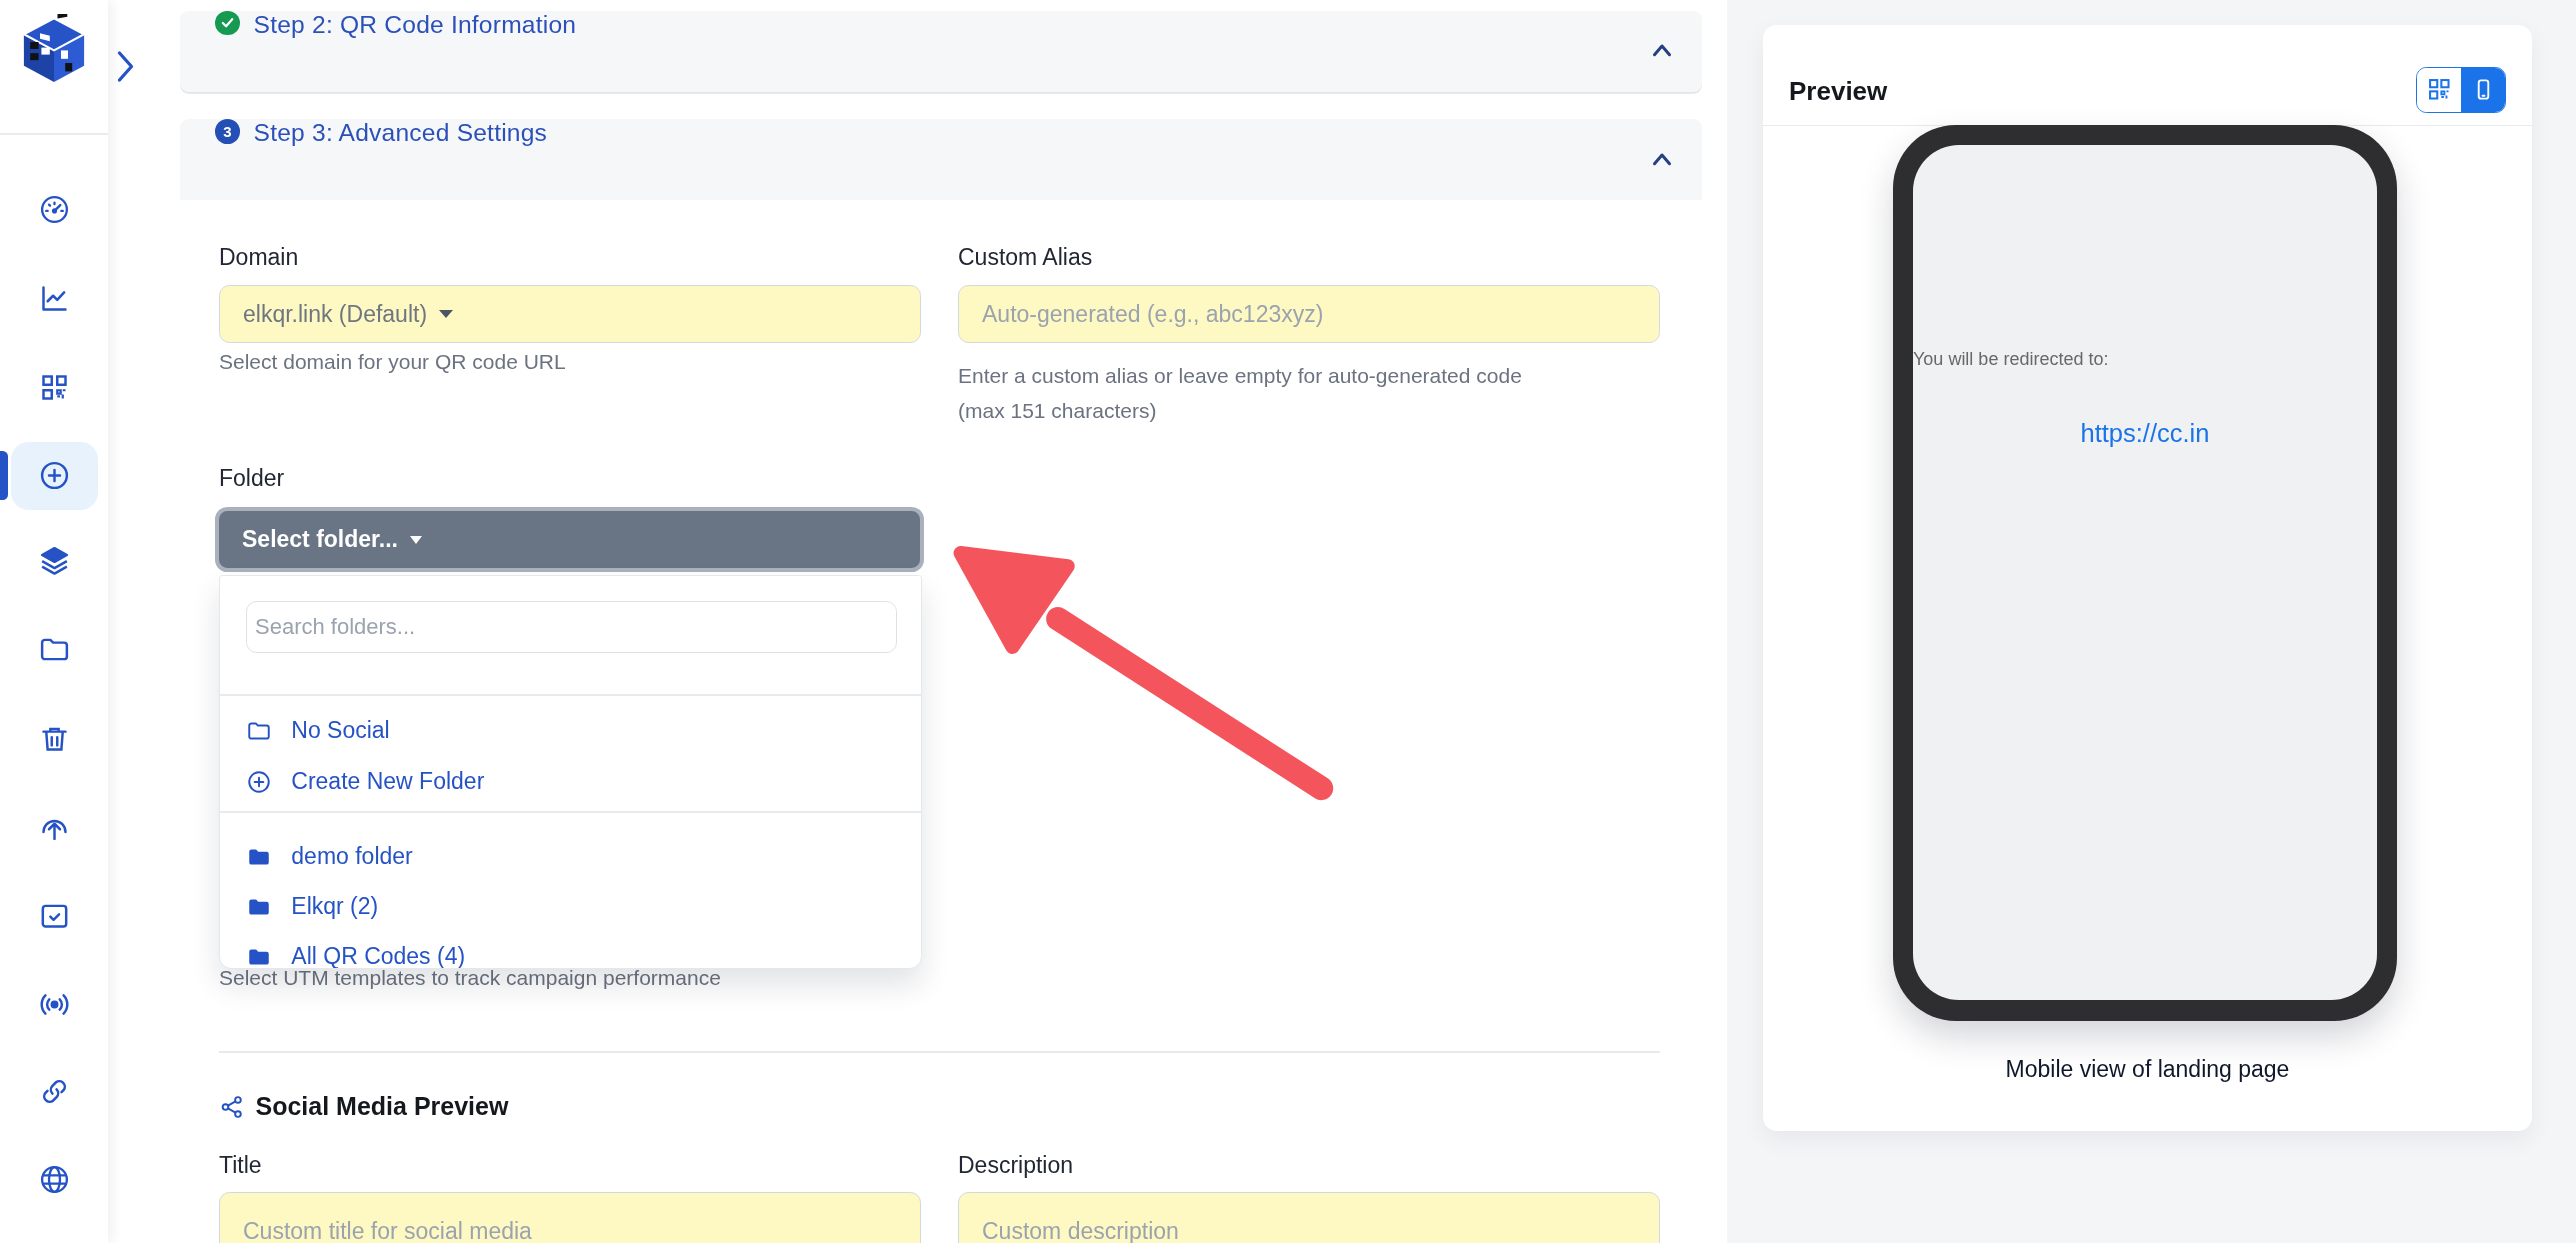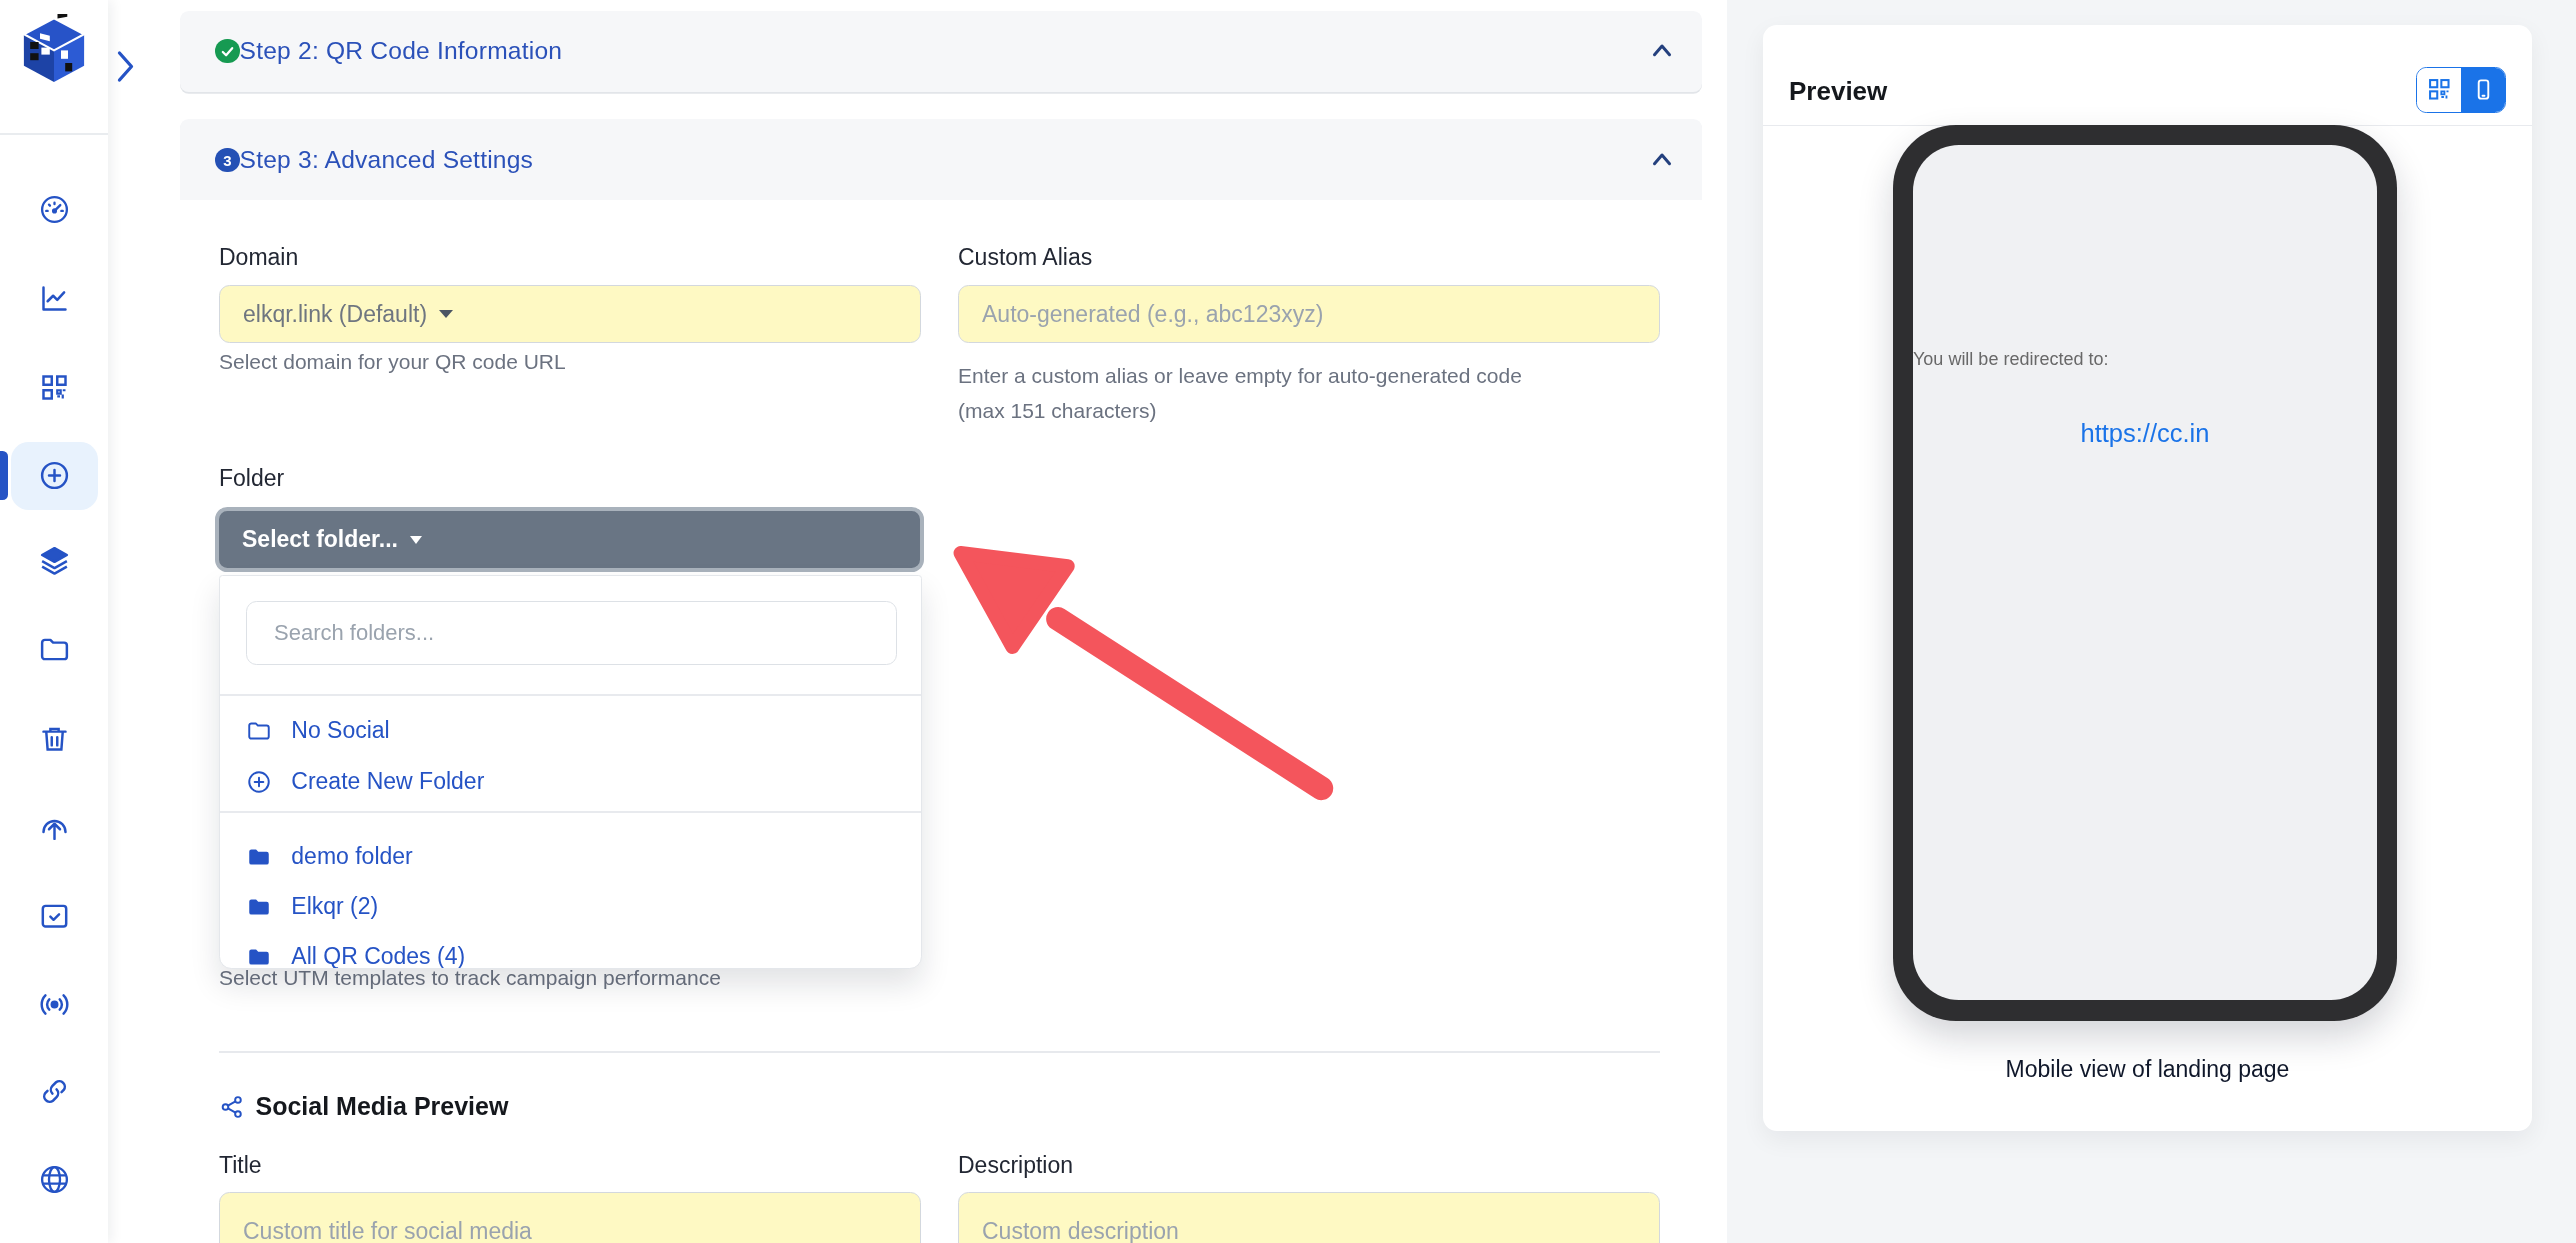--- a/index.html
+++ b/index.html
@@ -23,21 +23,21 @@
   .active-bar  { position:absolute; left:0; top:451px; width:8px; height:49px; background:#2553c5; border-radius:0 5.3px 5.3px 0; z-index:2; }
   #expand-btn { left:112px; top:46px; width:26px; height:40px; z-index:7; display:flex; align-items:center; justify-content:center; cursor:pointer; }
 
   
   #main-panel { left:108px; top:0; width:1619px; height:1243px; background:#fff; z-index:1; }
 
   .step-card { position:absolute; left:180px; width:1522px; background:#f6f7f9;
                border-radius:8.8px; box-shadow:0 1.8px 0 #e2e5e9; z-index:2; }
   #step2-card { top:10.5px; height:81px; }
   #step3-header { top:119px; height:82px; border-radius:8.8px 8.8px 0 0; }
-  .step-row { position:absolute; left:35px; top:0; height:100%; display:flex; align-items:center; }
+  .step-row { position:absolute; left:35px; top:0; height:100%; display:flex; gap:14px; }
   .badge { width:24.6px; height:24.6px; border-radius:50%; display:flex; align-items:center; justify-content:center; flex:0 0 auto; }
   .badge.green { background:#169a52; }
   .badge.blue  { background:#2450b5; color:#fff; font-size:15px; font-weight:bold; }
   .step-title { font-size:24.6px; font-weight:500; color:#2b51b9; letter-spacing:0.2px; }
   .collapse-chevron { position:absolute; right:24.6px; top:50%; transform:translateY(-50%); width:30px; height:30px; }
 
   #step3-body { position:absolute; left:180px; top:200px; width:1522px; height:1043px; background:#fff; z-index:2; }
 
   .field-label { position:absolute; font-size:23px; color:#222733; }
   .helper { position:absolute; font-size:21px; color:#6b7280; line-height:35px; }
@@ -54,22 +54,22 @@
                 background:#697584; display:flex; align-items:center; gap:12.3px; padding:0 23px; cursor:pointer; z-index:4; }
   #folder-btn .lbl { color:#fff; font-size:23px; font-weight:600; }
 
   
   .ghost-box { position:absolute; background:#fff; border:1.8px solid #d3d8de; border-radius:10.5px; z-index:1; }
 
   
   #folder-dropdown { left:219px; top:575px; width:703px; height:394px; background:#fff;
                      border:0.9px solid #e4e7eb; border-radius:3.5px 3.5px 12.3px 12.3px;
                      box-shadow:0 16px 30px rgba(15,23,42,.12); overflow:hidden; z-index:5; }
-  #folder-search { position:absolute; left:26px; top:24.6px; width:651px; height:64px; border:1.8px solid #dde1e6; border-radius:10.5px;
-                   font-size:22px; padding:0 27px; color:#222733; }
+  #folder-search { position:absolute; left:26px; top:24.6px; width:651px; height:52px; border:1.8px solid #dde1e6; border-radius:10.5px;
+                   font-size:22px; padding:0 8px; color:#222733; }
   #folder-search::placeholder { color:#9aa3ae; }
   .dd-divider { position:absolute; left:0; width:100%; height:1.8px; background:#e8eaee; }
   .dd-item { position:absolute; left:0; width:100%; height:49px; display:flex; align-items:center; gap:19.3px;
              padding-left:26px; color:#2553c5; font-size:23px; font-weight:500; cursor:pointer; }
   .dd-item svg { width:26px; height:26px; flex:0 0 auto; }
 
   
   #section-divider { left:219px; top:1051px; width:1441px; height:1.8px; background:#e7e9ed; z-index:2; }
   #social-heading { left:219px; top:1092px; display:flex; align-items:center; gap:10.5px; z-index:2; }
   #social-heading .txt { font-size:25px; font-weight:700; color:#15181d; }

